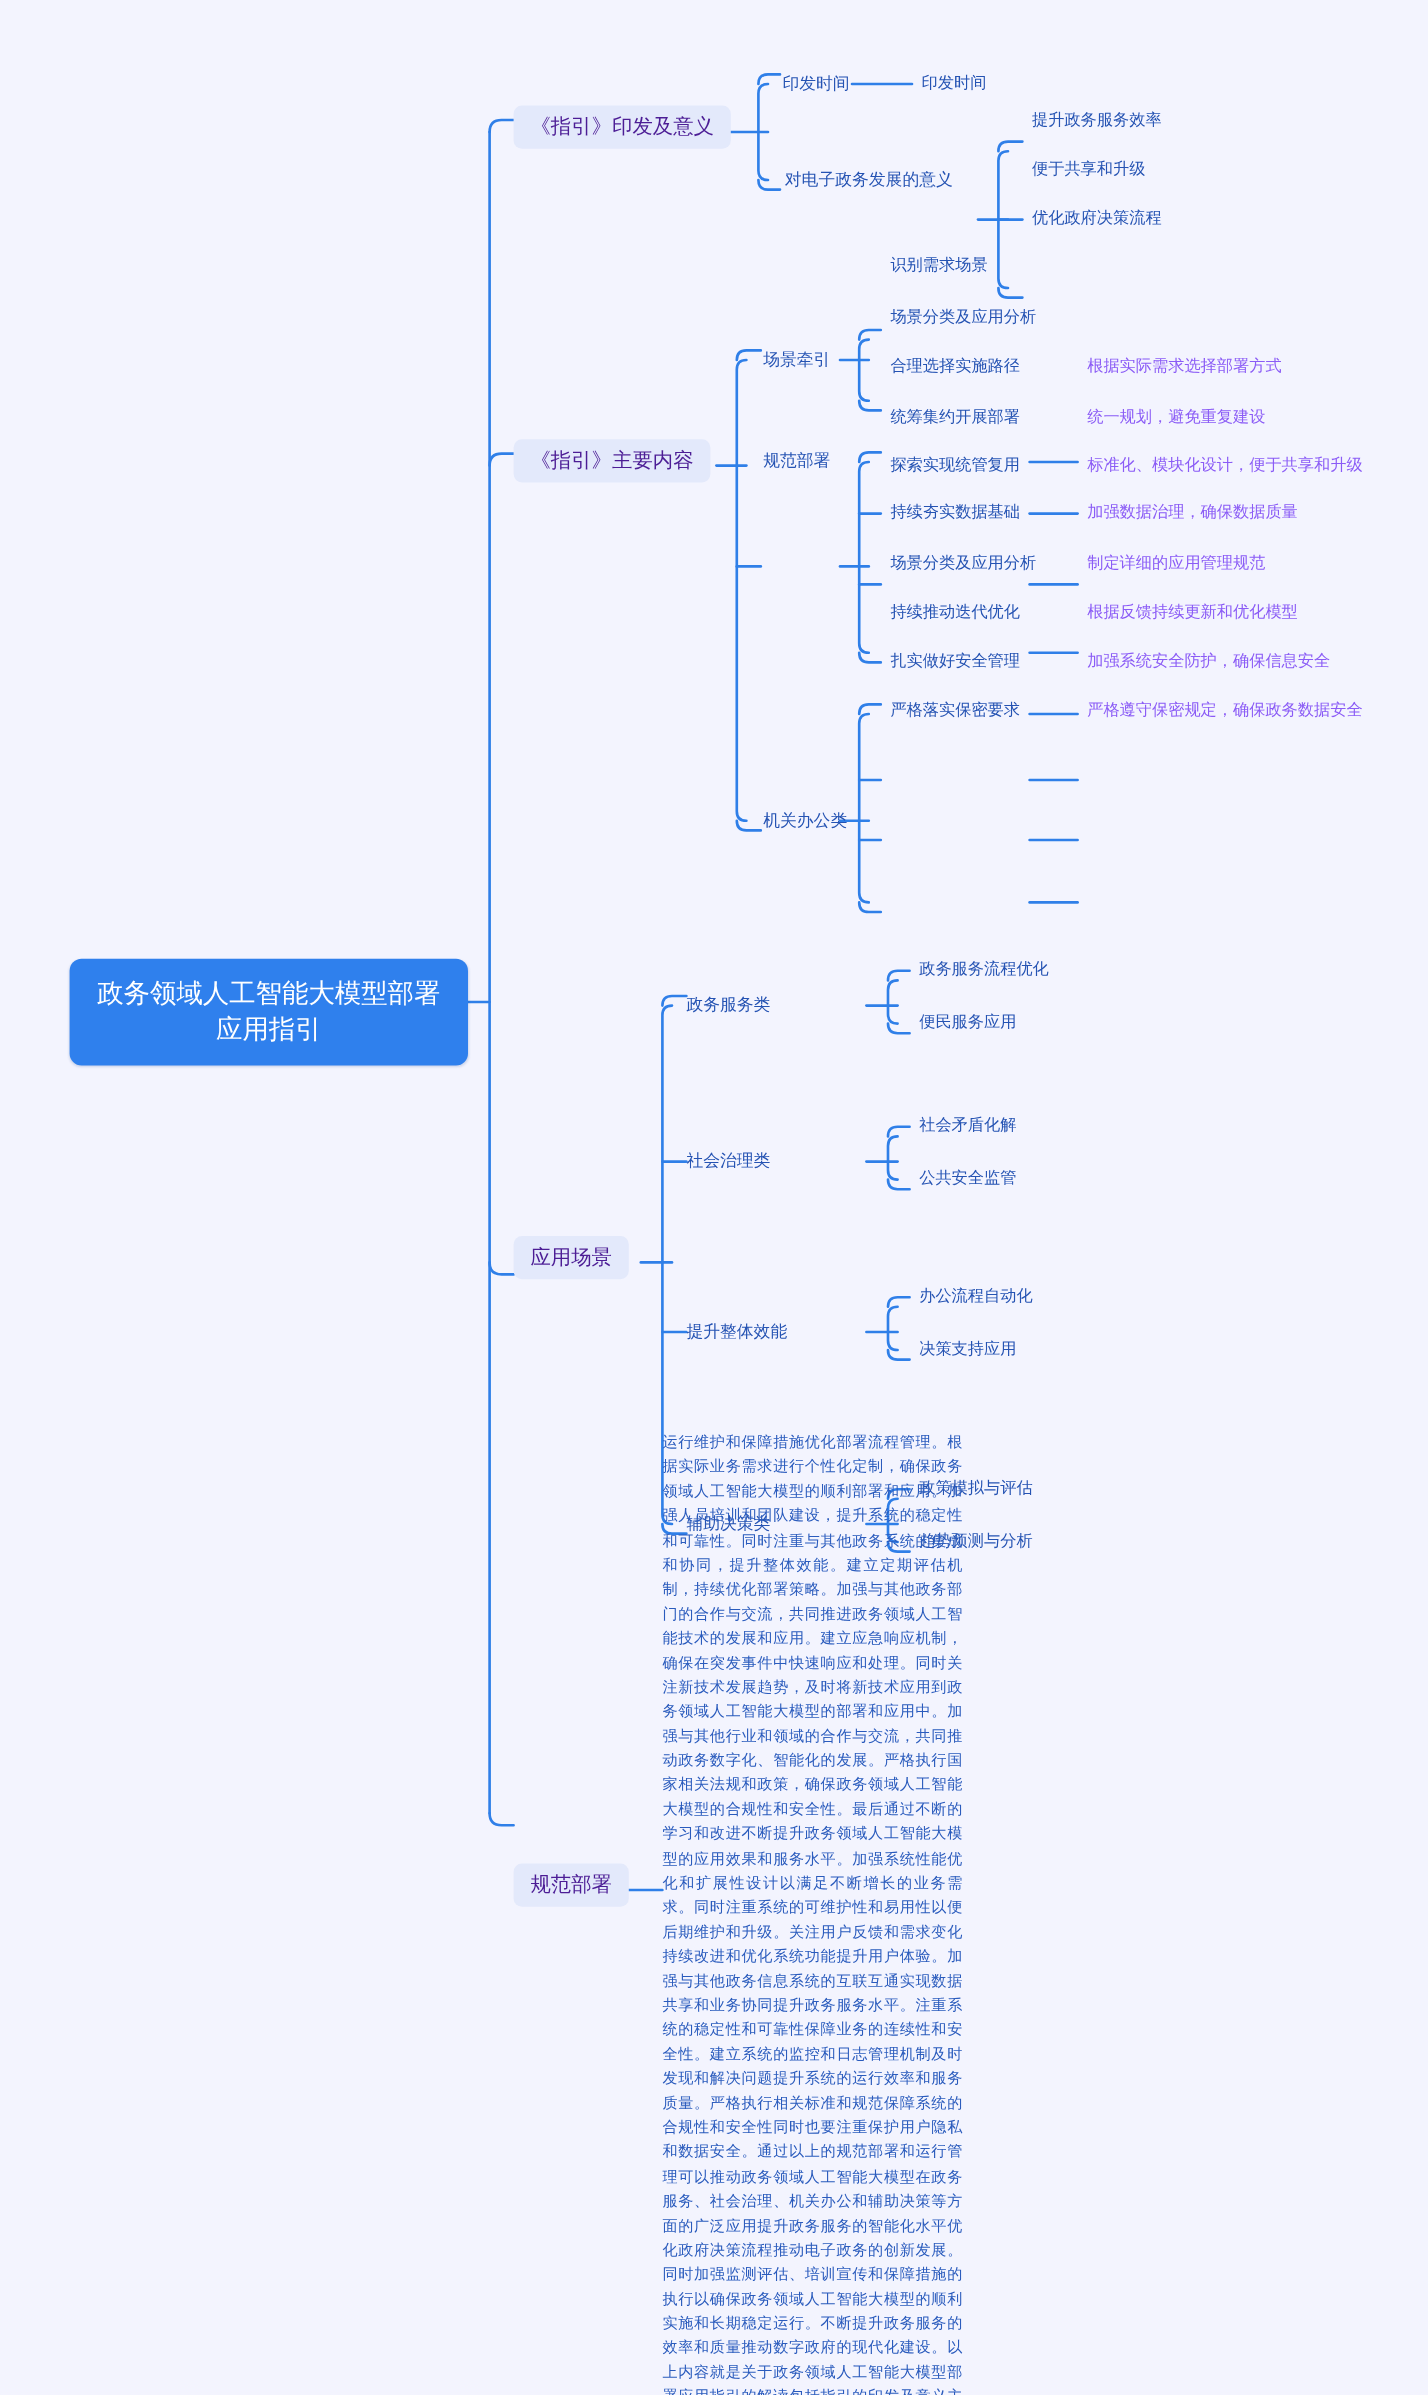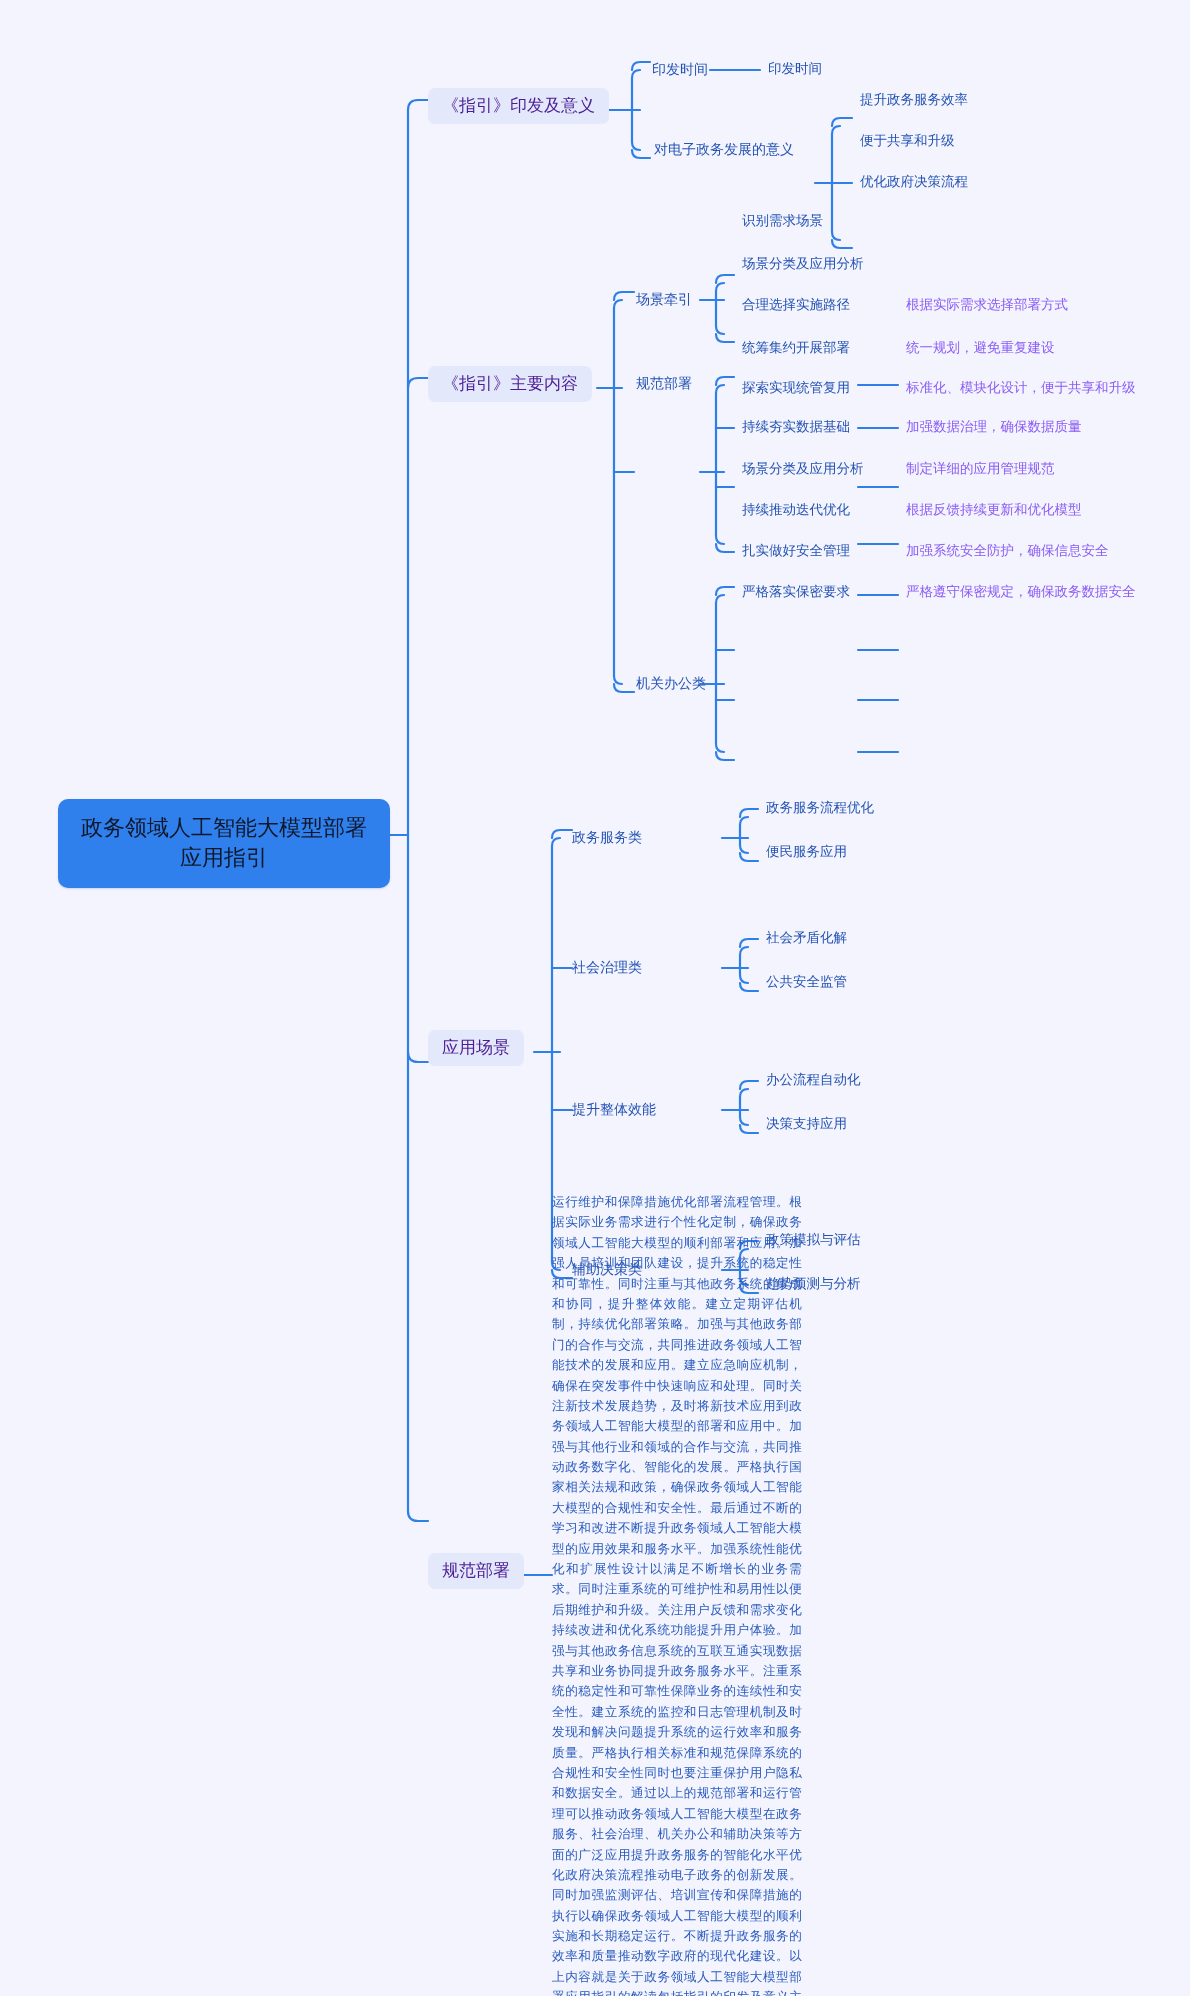--- a/index.html
+++ b/index.html
@@ -13,21 +13,21 @@
   }
   #canvas { position:absolute; inset:0; }
   svg.links { position:absolute; left:0; top:0; width:1190px; height:1996px; pointer-events:none; }
   svg.links path, svg.links line { fill:none; stroke:#2f7fe8; stroke-width:2.2; stroke-linecap:round; }
 
   .node { position:absolute; white-space:nowrap; }
 
   
   .root {
     background:#2f80ed;
-    color:#0f172a;
+    color:#ffffff;
     border-radius:10px;
     padding:14px 22px;
     font-size:22px;
     line-height:1.38;
     text-align:center;
     white-space:normal;
     width:332px;
     box-shadow:0 1px 2px rgba(30,70,150,.18);
   }
 

